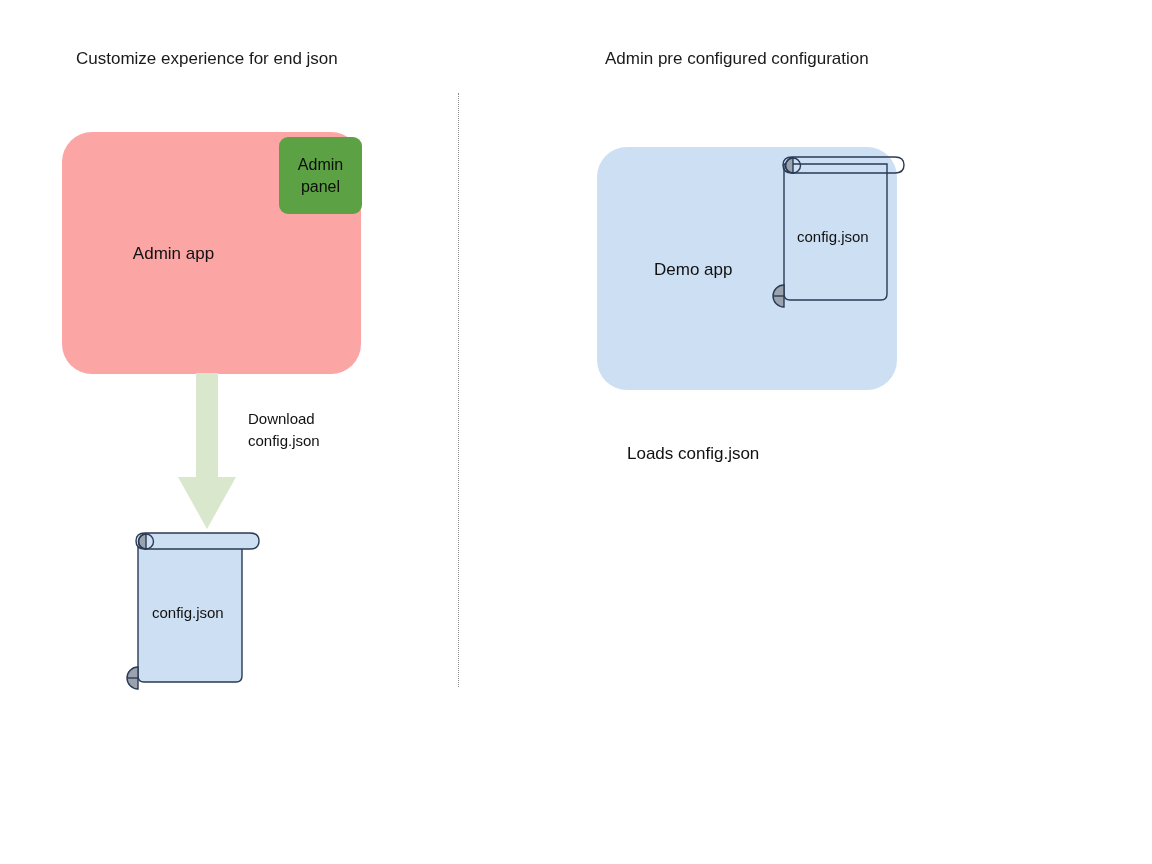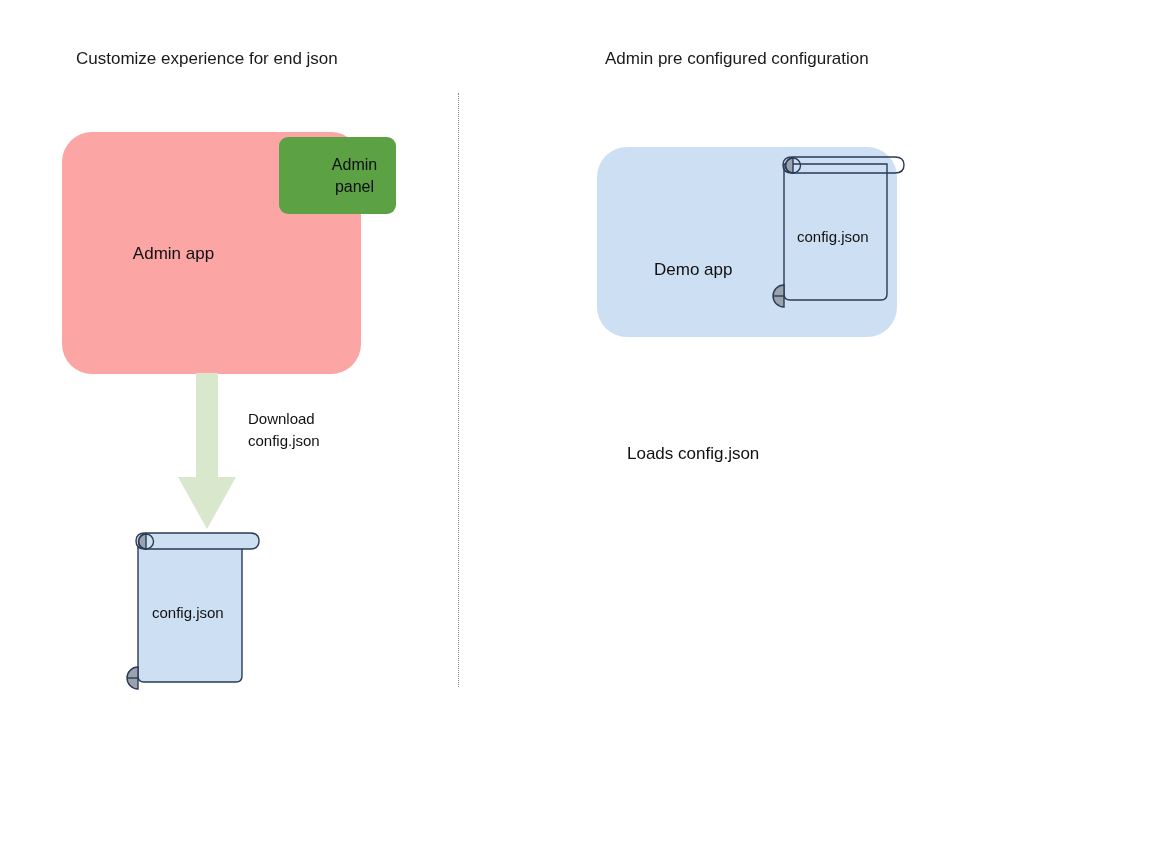--- a/index.html
+++ b/index.html
@@ -51,21 +51,21 @@
     left: 62px;
     top: 132px;
     width: 299px;
     height: 242px;
     background: #fca5a5;
   }
   #demo-app-box {
     left: 597px;
     top: 147px;
     width: 300px;
-    height: 190px;
+    height: 243px;
     background: #cddff3;
   }
   .app-label {
     position: absolute;
     font-size: 17px;
     line-height: 22px;
     color: #111111;
     white-space: nowrap;
   }
   #admin-app-label {
@@ -83,21 +83,20 @@
   #admin-panel {
     left: 279px;
     top: 137px;
     width: 83px;
     height: 77px;
     background: #5ca245;
     border-radius: 9px;
     display: flex;
     align-items: center;
     justify-content: center;
-    padding-left: 34px;
   }
   #admin-panel-label {
     font-size: 16px;
     line-height: 22px;
     text-align: center;
     color: #0d0d0d;
   }
 
   
   #download-arrow {

